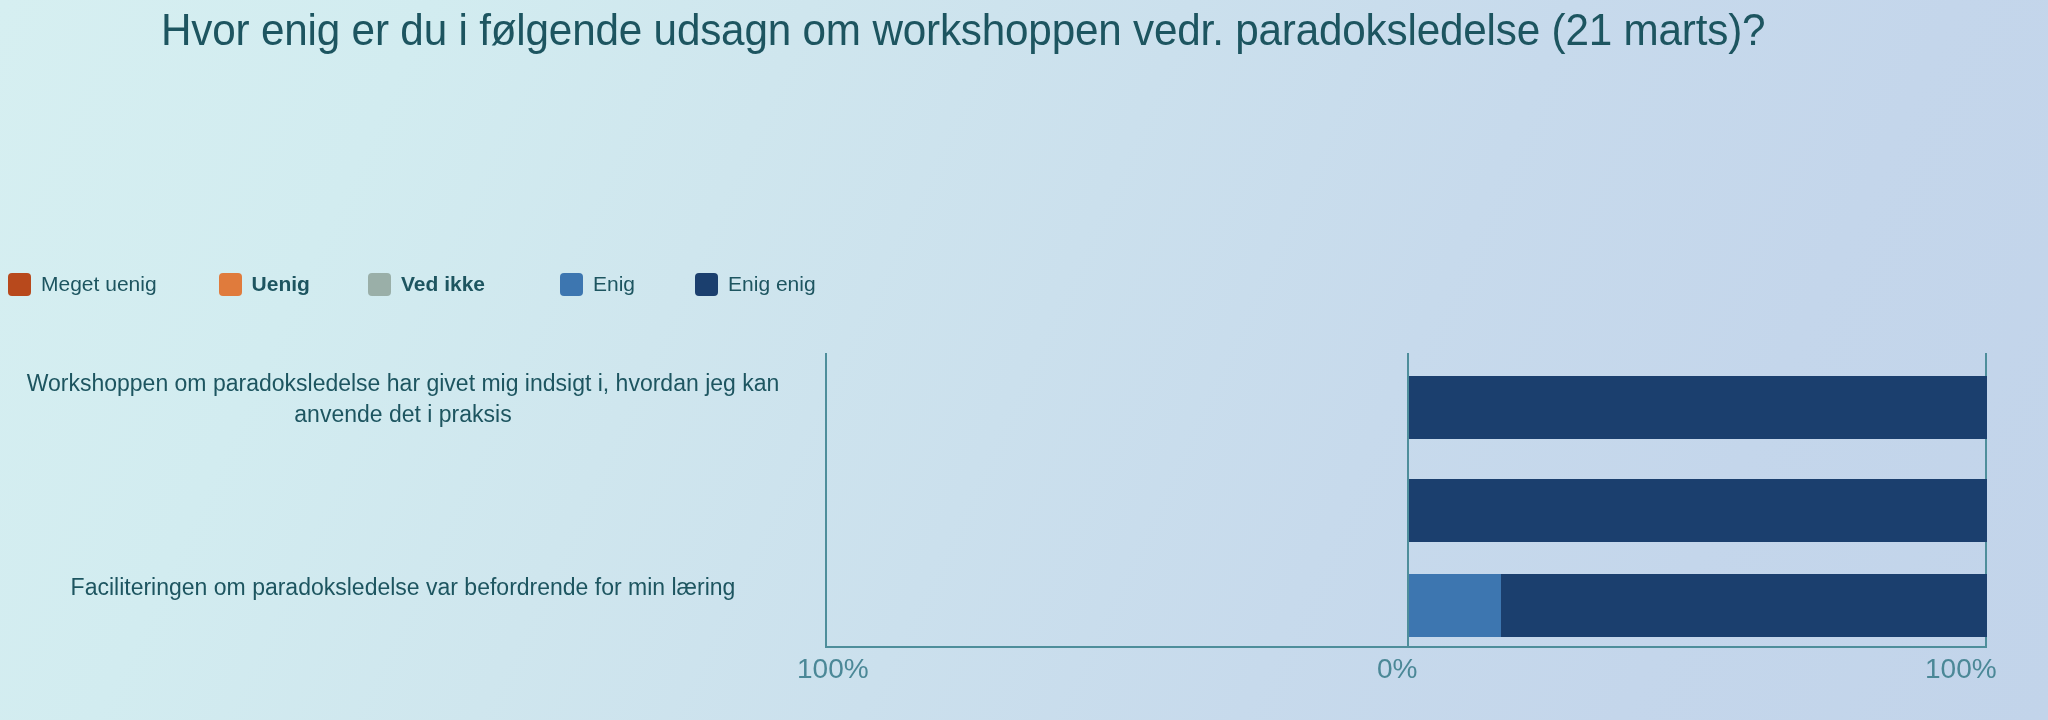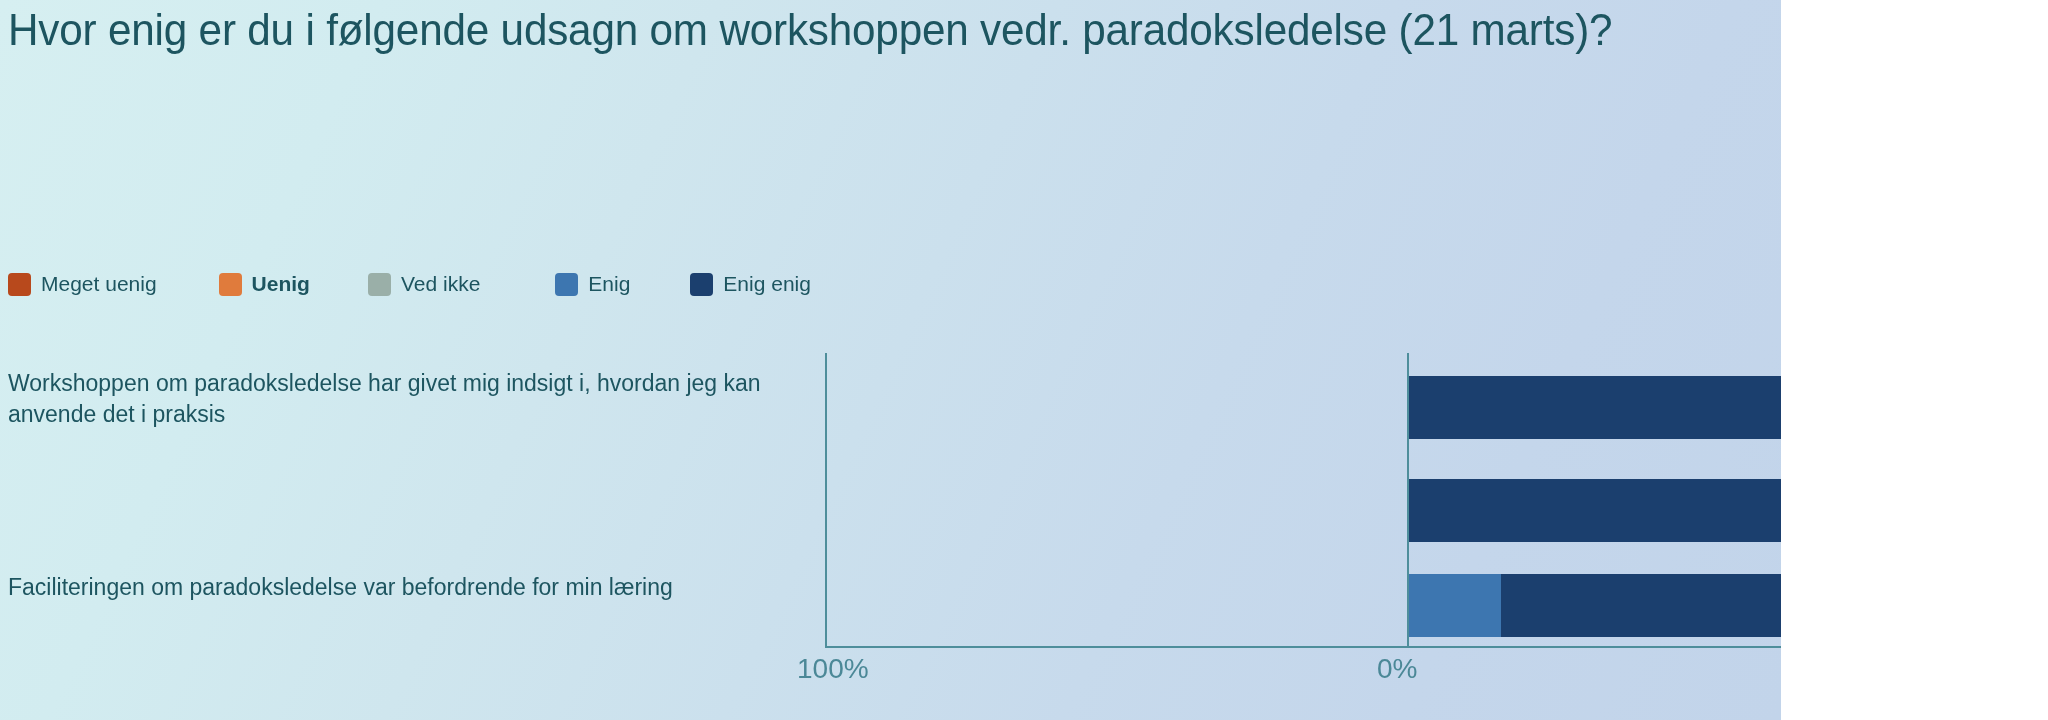--- a/index.html
+++ b/index.html
@@ -7,32 +7,33 @@
     padding: 0;
   }
   body {
     width: 2048px;
     height: 720px;
     overflow: hidden;
     font-family: "Liberation Sans", sans-serif;
   }
   #slide {
     position: relative;
-    width: 1781px;
+    width: 2048px;
     height: 720px;
     background: linear-gradient(115deg,
         #d6eff1 0%,
         #d2ecf0 18%,
         #cfe6ee 34%,
         #cbe0ed 50%,
         #c7daec 66%,
         #c4d6eb 82%,
         #c2d4ea 100%);
     box-sizing: border-box;
     overflow: hidden;
+    text-align: center;
   }
 
   
   .title {
     position: absolute;
     left: 8px;
     top: 2px;
     width: 1990px;
     font-size: 44px;
     line-height: 1.25;
@@ -66,21 +67,21 @@
   }
   .legend-label {
     margin-left: 10px;
     font-size: 21px;
     color: #1d5560;
     white-space: nowrap;
     font-family: "Liberation Sans Narrow", "Liberation Sans", sans-serif;
   }
   .lg-0 { margin-right: 62px; }
   .lg-1 { margin-right: 58px; font-weight: bold; }
-  .lg-2 { margin-right: 55px; }
+  .lg-2 { margin-right: 55px; font-weight: bold; }
   .lg-3 { margin-right: 60px; padding-left: 20px; }
 
   
   .chart {
     position: absolute;
     left: 0;
     top: 350px;
     width: 2048px;
     height: 370px;
     padding-left: 44px;

